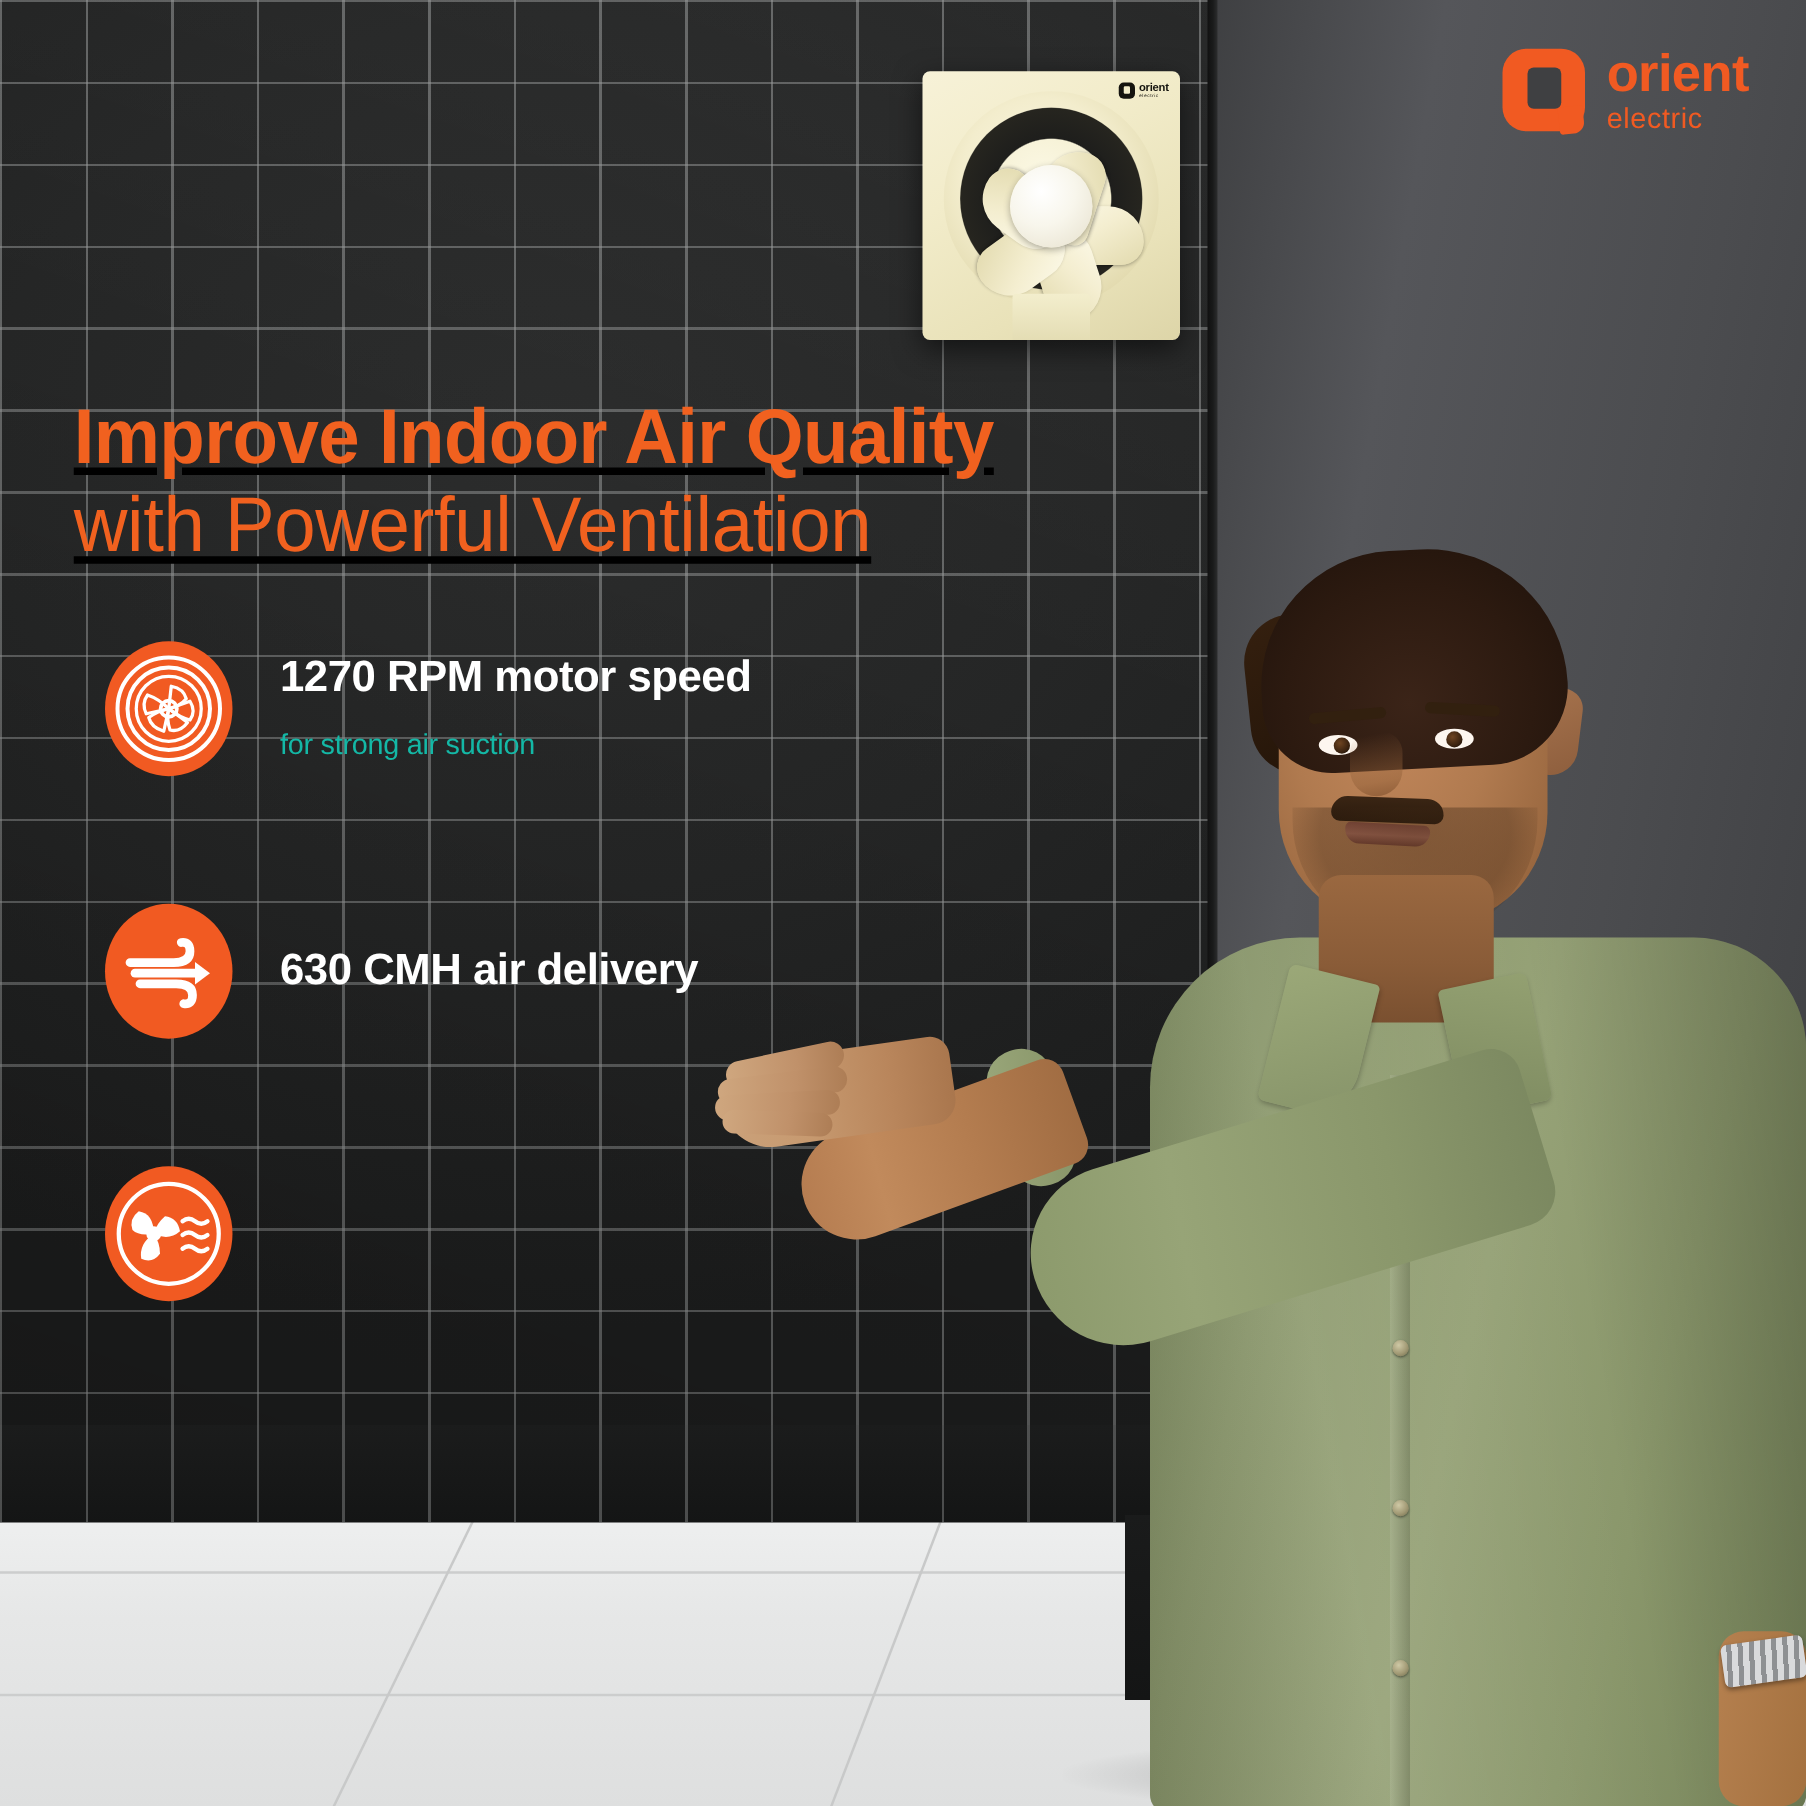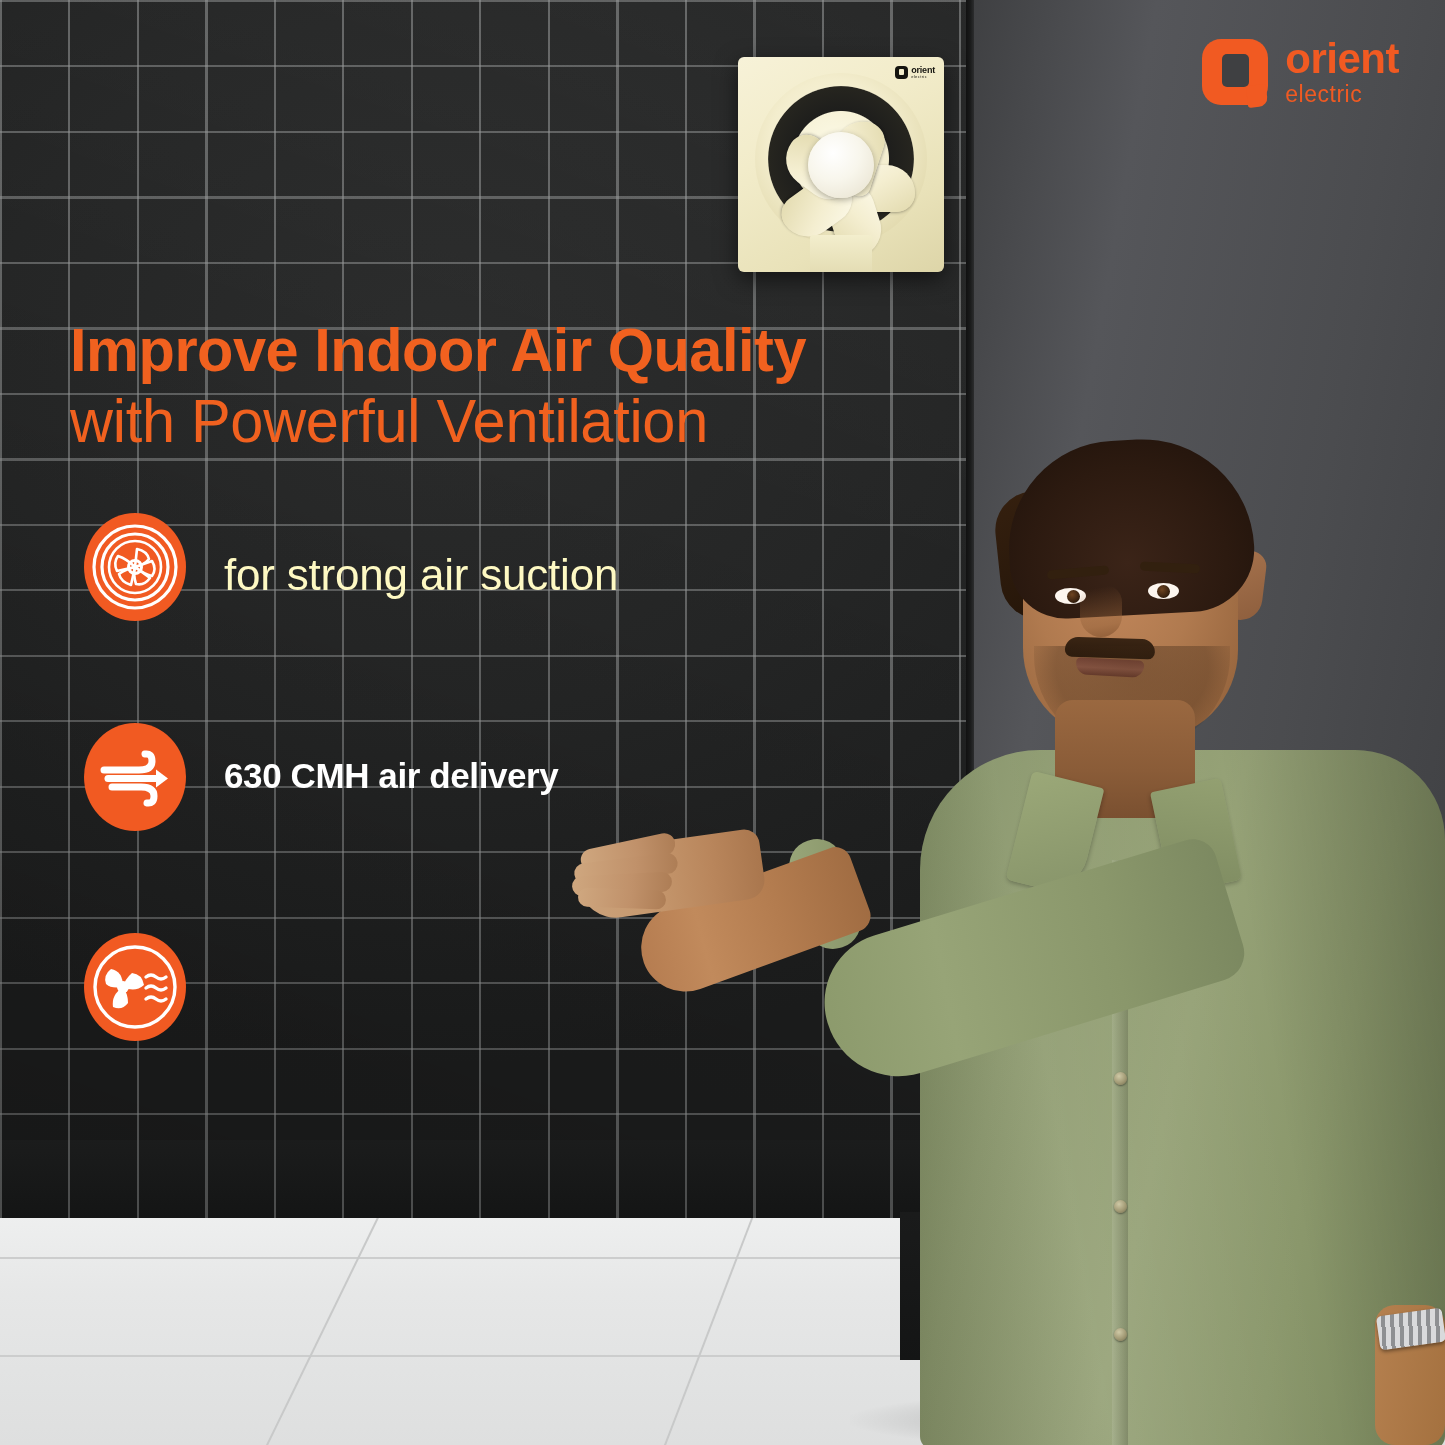--- a/index.html
+++ b/index.html
@@ -128,21 +128,21 @@
   }
   .brand-mark::before{
     content:""; position:absolute; right:1px; bottom:-2px; width:20px; height:22px;
     background:#F15A22; border-radius:0 0 9px 3px; transform:rotate(-6deg);
   }
   .brand-txt{ line-height:1; }
   .brand-txt .b1{ display:block; font-size:42px; font-weight:bold; color:#F15A22; letter-spacing:-.5px;}
   .brand-txt .b2{ display:block; font-size:23px; color:#F15A22; letter-spacing:.5px; margin-top:3px;}
 
   
-  .headline{ position:absolute; left:70px; top:318px; width:880px; }
+  .headline{ position:absolute; left:59px; top:318px; width:880px;text-decoration:underline; }
   .hl1{
     font-size:62px; font-weight:bold; color:#F1611F; line-height:1.03;
     letter-spacing:-0.5px; transform:scaleX(0.96); transform-origin:left center;
     white-space:nowrap;
   }
   .hl2{
     font-size:62px; font-weight:normal; color:#F1611F; line-height:1.12;
     letter-spacing:-0.3px; transform:scaleX(0.96); transform-origin:left center;
     white-space:nowrap; margin-top:4px;
   }
@@ -153,21 +153,21 @@
   .feat-icon{
     flex:0 0 auto; width:102px; height:108px; border-radius:50%;
     background:#F15A22; position:relative; display:flex; align-items:center; justify-content:center;
   }
   .feat-text{ padding-bottom:3px; }
   .feat-title{
     font-size:35px; font-weight:bold; color:#ffffff; line-height:1.18;
     letter-spacing:-0.4px; white-space:nowrap;
   }
   .feat-sub{
-    font-size:44px; font-weight:normal; color:#fef9c3; line-height:1.2;
+    font-size:23px; font-weight:normal; color:#14b8a6; line-height:1.2;
     letter-spacing:-0.2px; white-space:nowrap; margin-top:20px;
   }
 
   
   .person{ position:absolute; left:520px; top:400px; width:925px; height:1045px; }
   .hair{
     position:absolute; left:488px; top:40px; width:245px; height:175px;
     background:radial-gradient(ellipse at 48% 70%, #3b2418 0%, #2c1a10 55%, #1d110a 100%);
     border-radius:120px 125px 70px 62px;
     transform:rotate(-3deg);
@@ -358,20 +358,21 @@
             <path d="M46 46 L48 28 Q58 30 60 38 Q55 44 46 46Z"></path>
             <path d="M46 46 L63 40 Q68 48 63 55 Q55 53 46 46Z"></path>
             <path d="M46 46 L61 57 Q55 65 47 63 Q44 54 46 46Z"></path>
             <path d="M46 46 L42 64 Q32 61 30 53 Q37 48 46 46Z"></path>
             <path d="M46 46 L28 50 Q24 42 29 35 Q38 38 46 46Z"></path>
           </g>
           <circle cx="46" cy="46" r="6.5" fill="none" stroke="#fff" stroke-width="3"></circle>
         </svg>
       </div>
       <div class="feat-text">
+        <div class="feat-title">1270 RPM motor speed</div>
         <div class="feat-sub">for strong air suction</div>
       </div>
     </div>
 
     <div class="feature">
       <div class="feat-icon">
         <svg width="74" height="64" viewBox="0 0 74 64">
           <g fill="none" stroke="#fff" stroke-width="7" stroke-linecap="round" stroke-linejoin="round">
             <path d="M6 25 H41 Q54 25 54 16 Q54 8 47 9"></path>
             <path d="M14 42 H43 Q56 42 56 51 Q56 59 49 58"></path>

